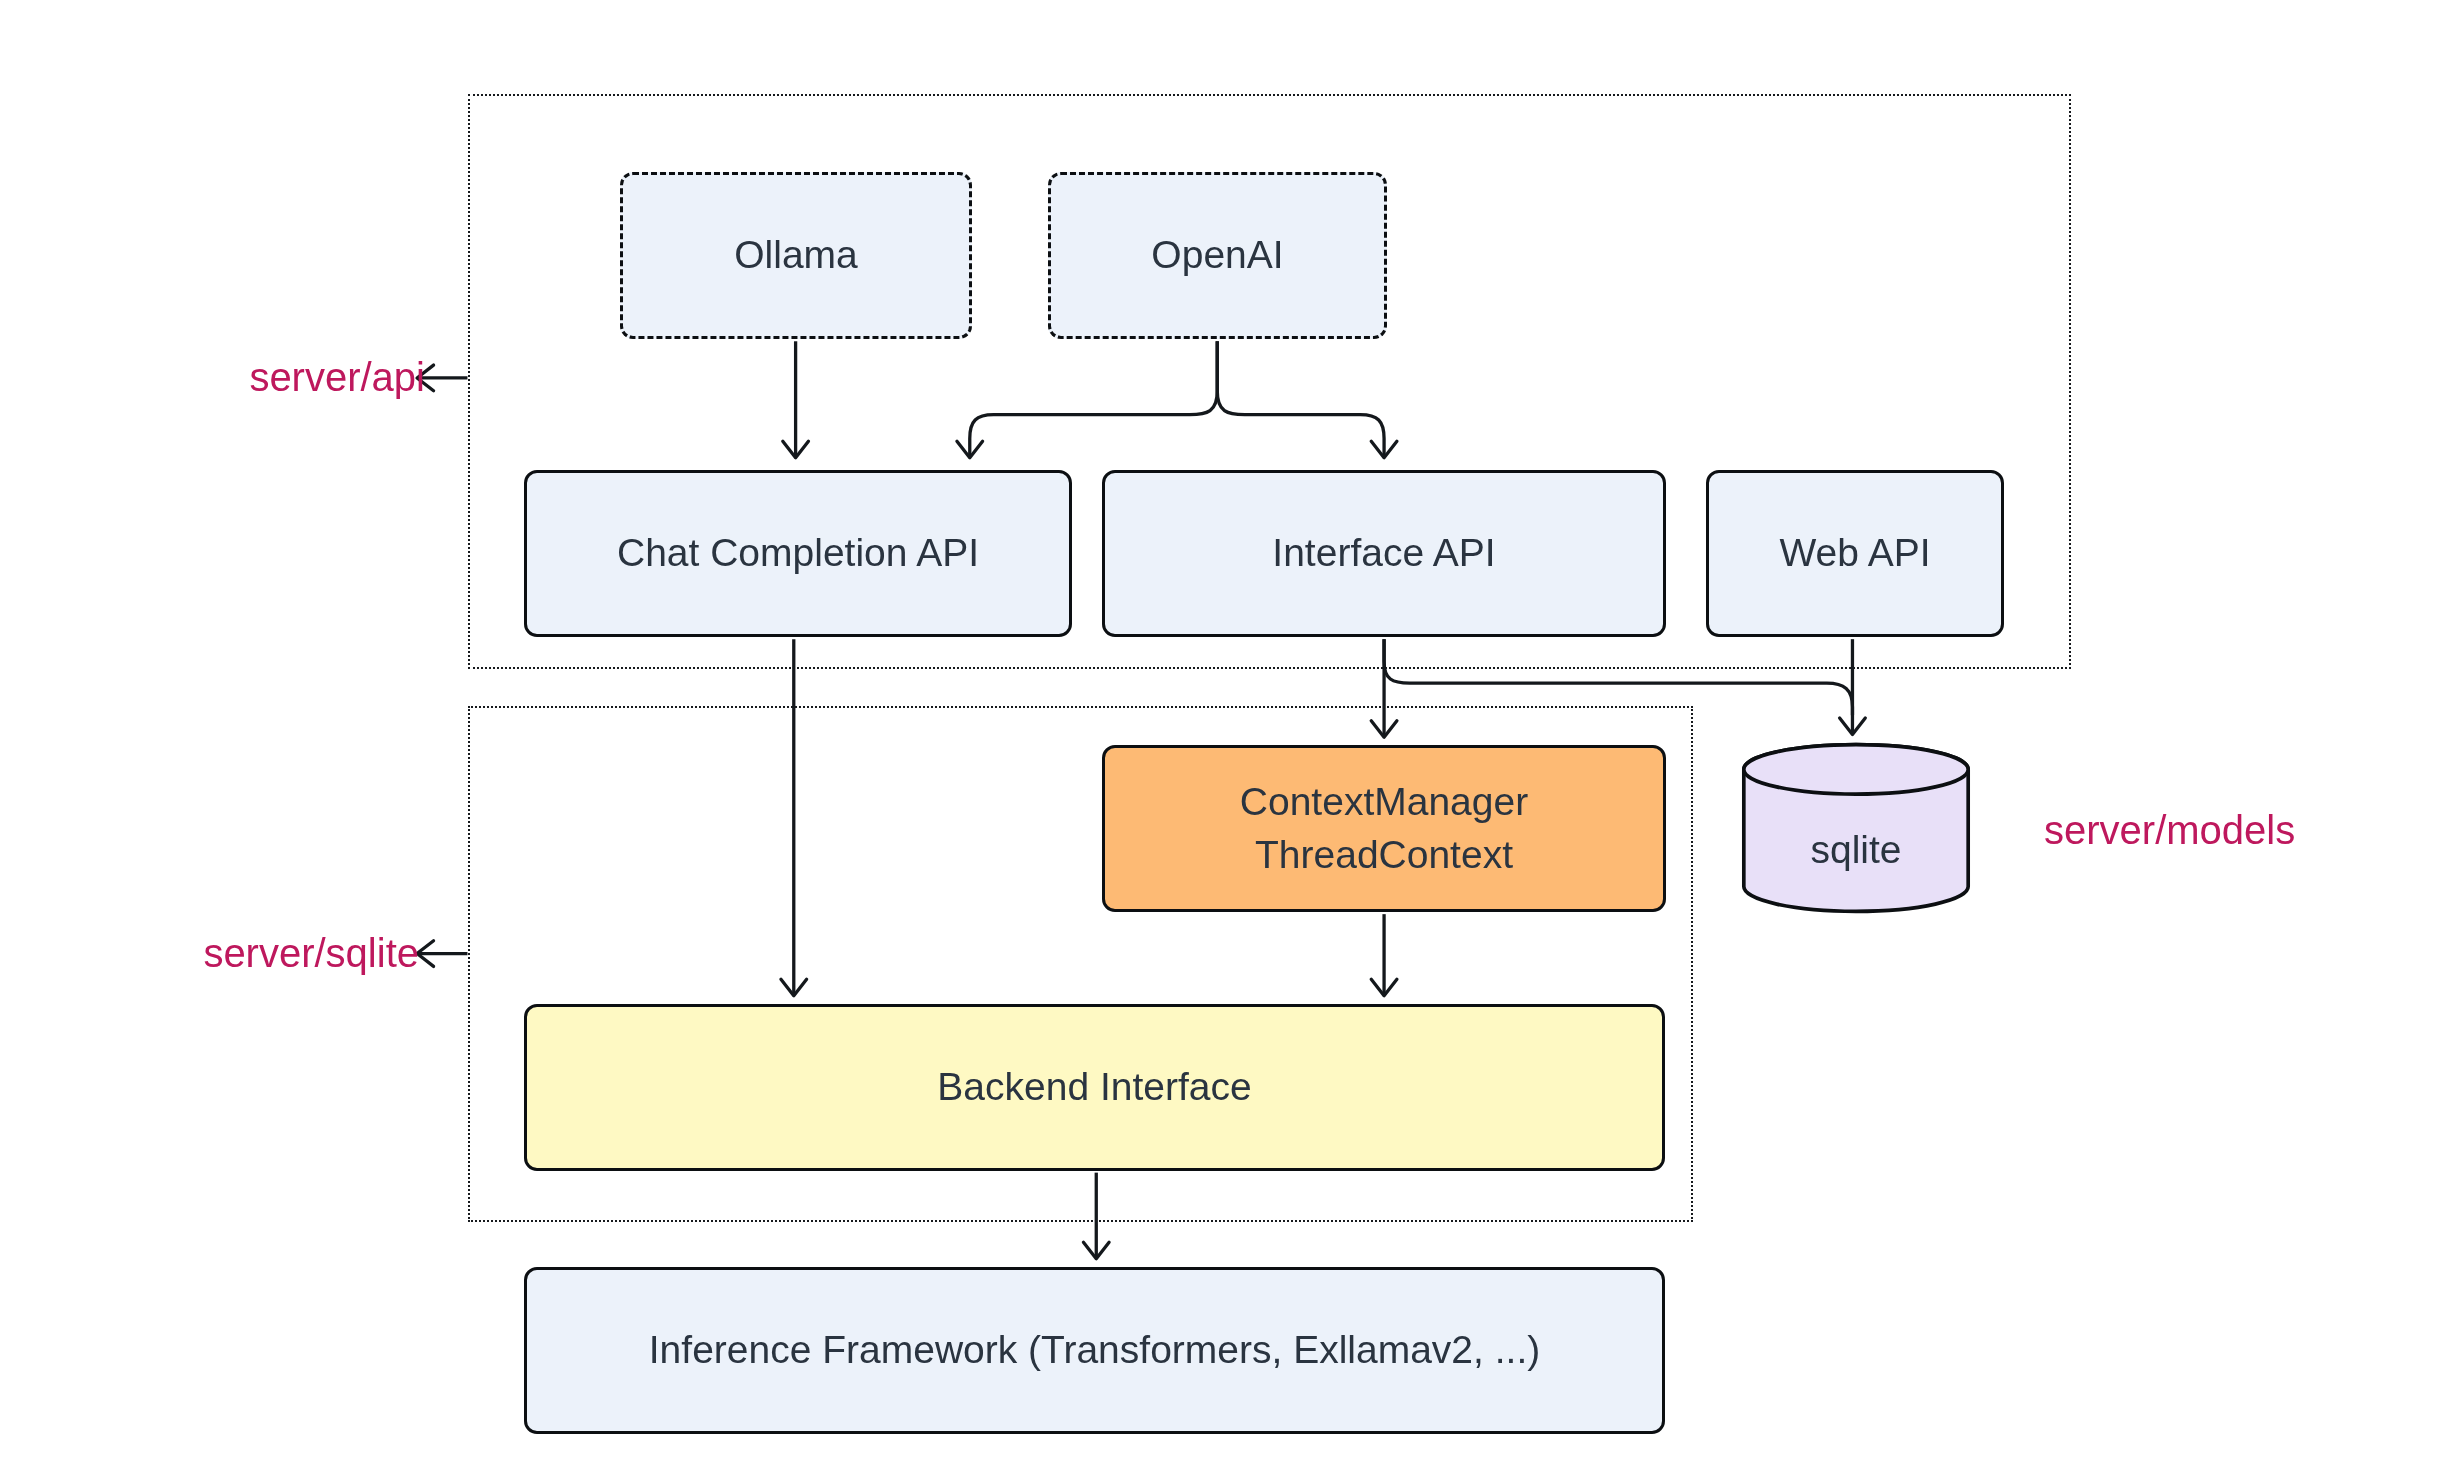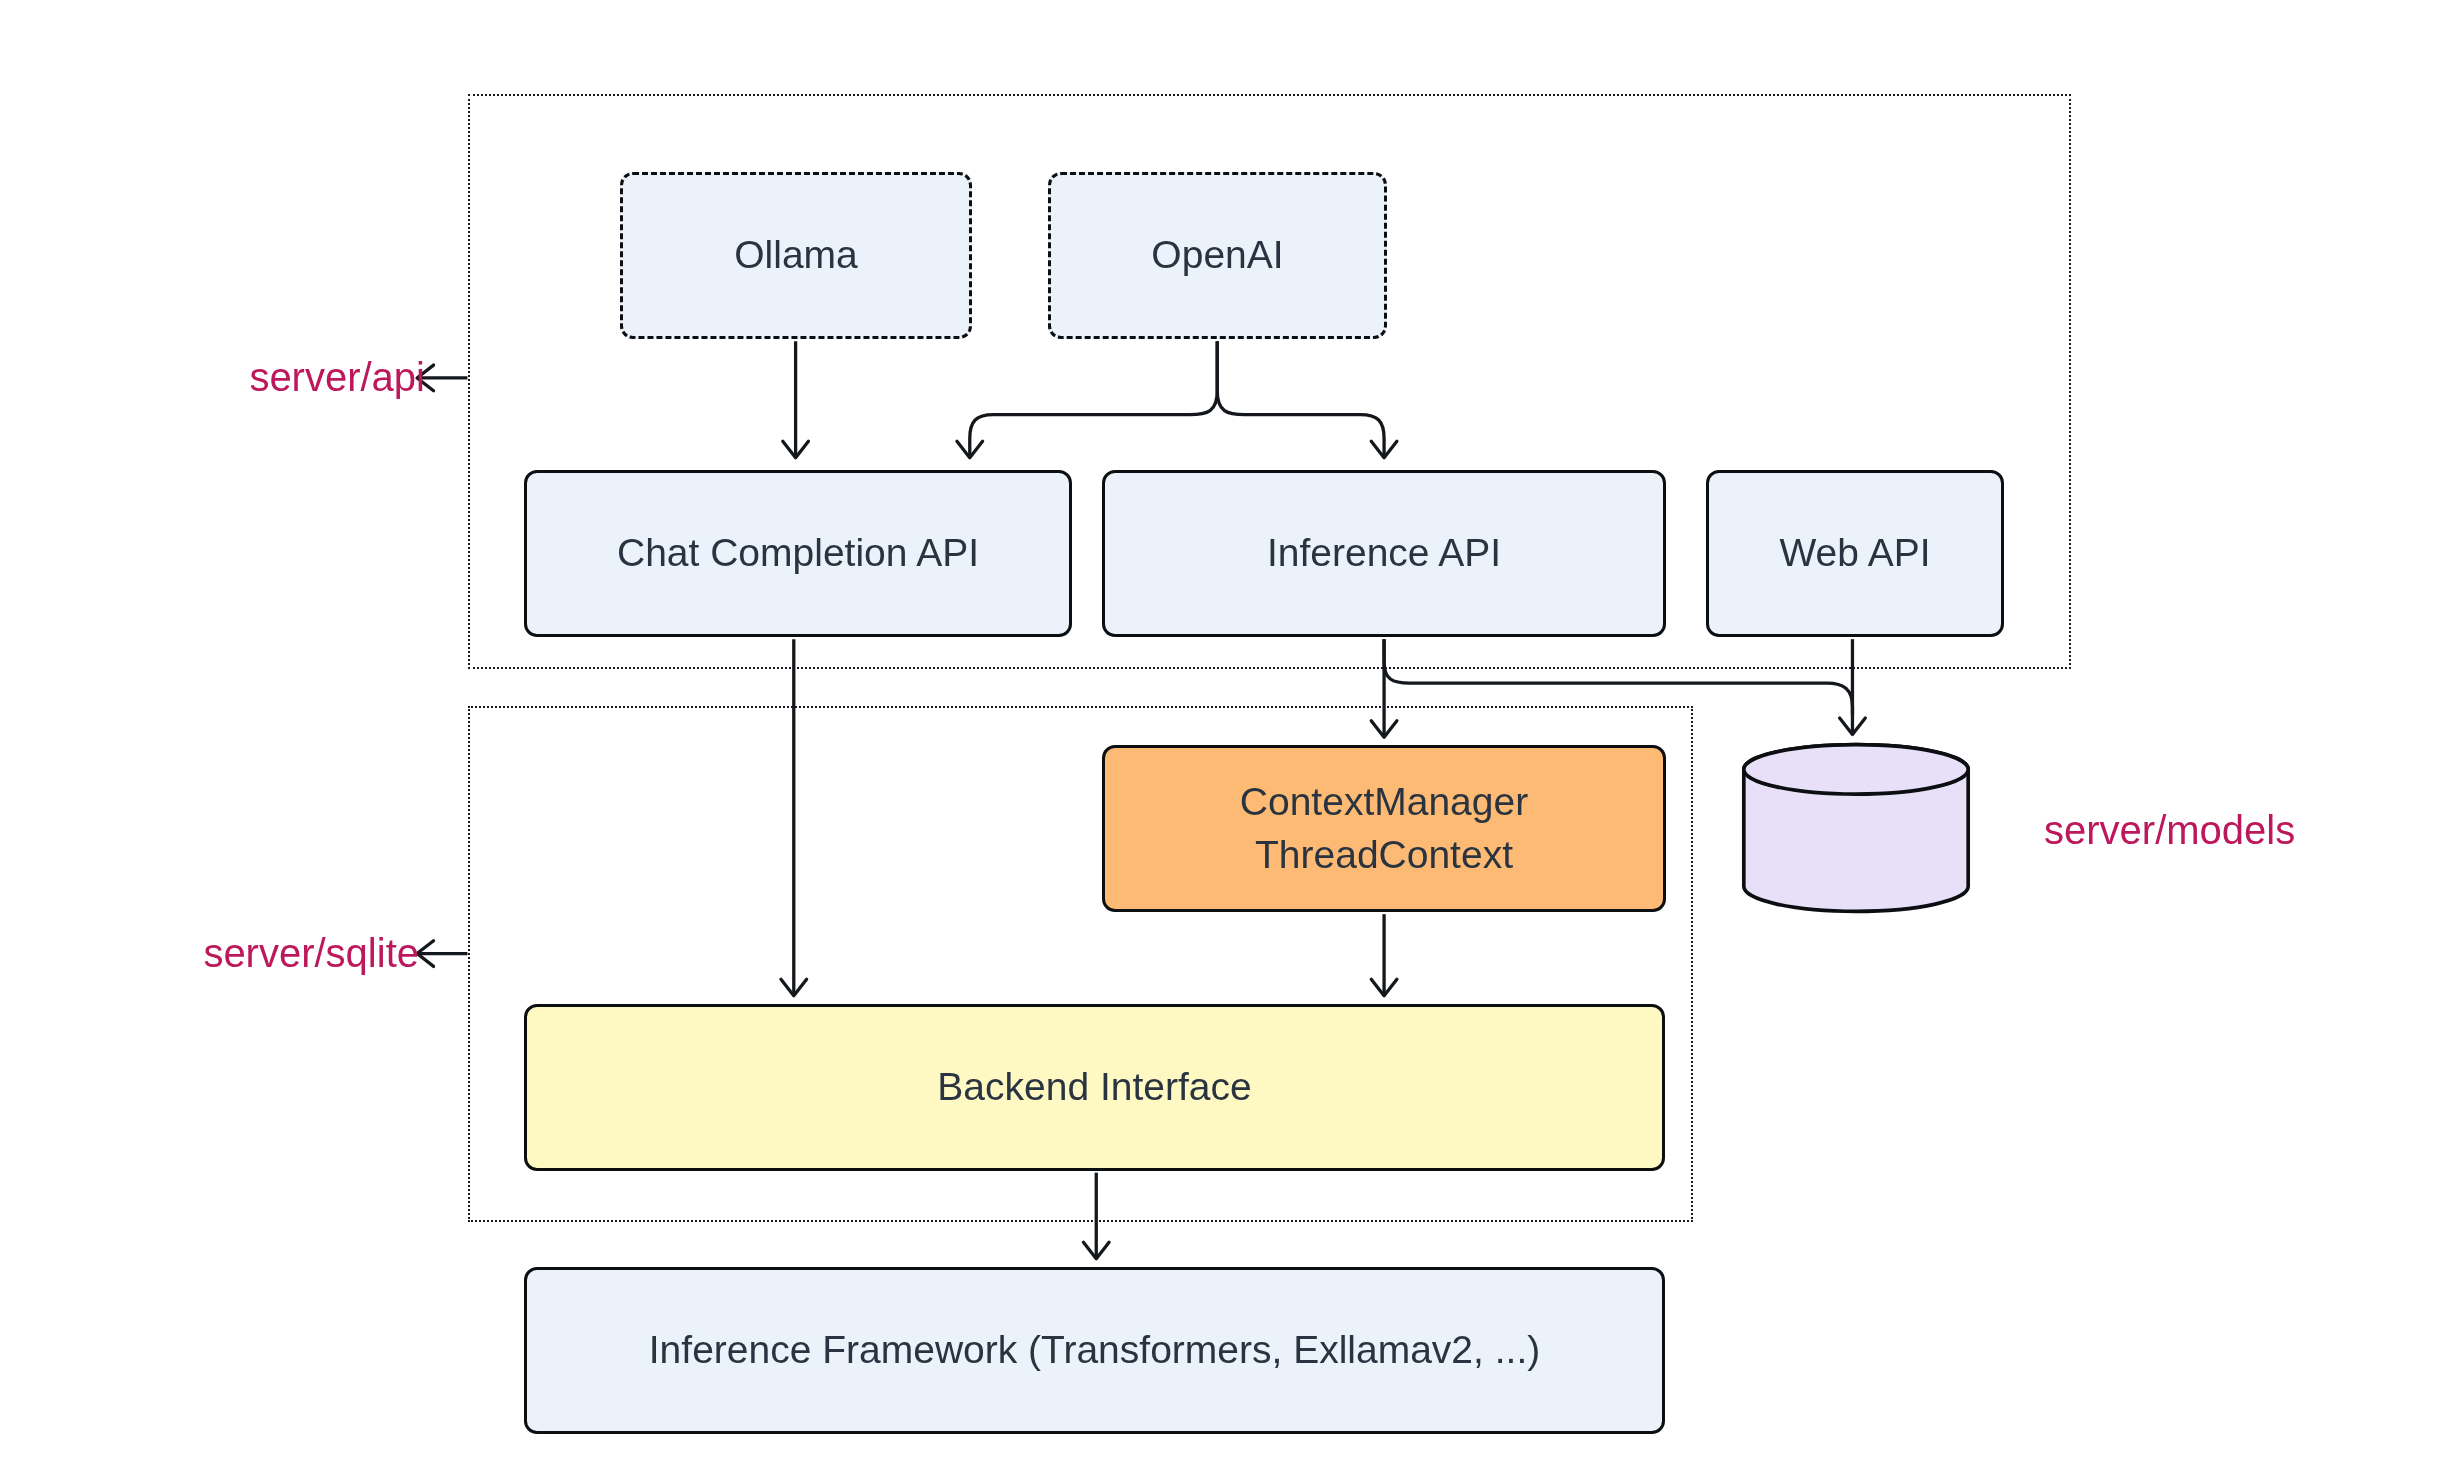--- a/index.html
+++ b/index.html
@@ -88,38 +88,39 @@
 
   <div class="node dashed n-openai">
     <span>OpenAI</span>
   </div>
 
   <div class="node n-chat">
     <span>Chat Completion API</span>
   </div>
 
   <div class="node n-assistant">
-    <span>Inference API</span>
+    <span>Interface API</span>
   </div>
 
   <div class="node n-web">
     <span>Web API</span>
   </div>
 
   <div class="node n-context">
     <span>
       <span style="display:block">ContextManager</span>
       <span style="display:block">ThreadContext</span>
     </span>
   </div>
 
   <svg class="cyl" viewBox="0 0 253 190">
     <path d="M4,31 A122.5,27 0 0 1 249,31 L249,159 A122.5,27 0 0 1 4,159 Z" fill="#e8e0f8" stroke="#0c0f12" stroke-width="4"></path>
     <ellipse cx="126.5" cy="31" rx="122.5" ry="27" fill="#e8e0f8" stroke="#0c0f12" stroke-width="4"></ellipse>
   </svg>
+  <div class="cyl-label">sqlite</div>
 
   <div class="node n-backend">
     <span>Backend Interface</span>
   </div>
 
   <div class="node n-inference">
     <span>Inference Framework (Transformers, Exllamav2, ...)</span>
   </div>
 
   <div class="annot a-api">server/api</div>

